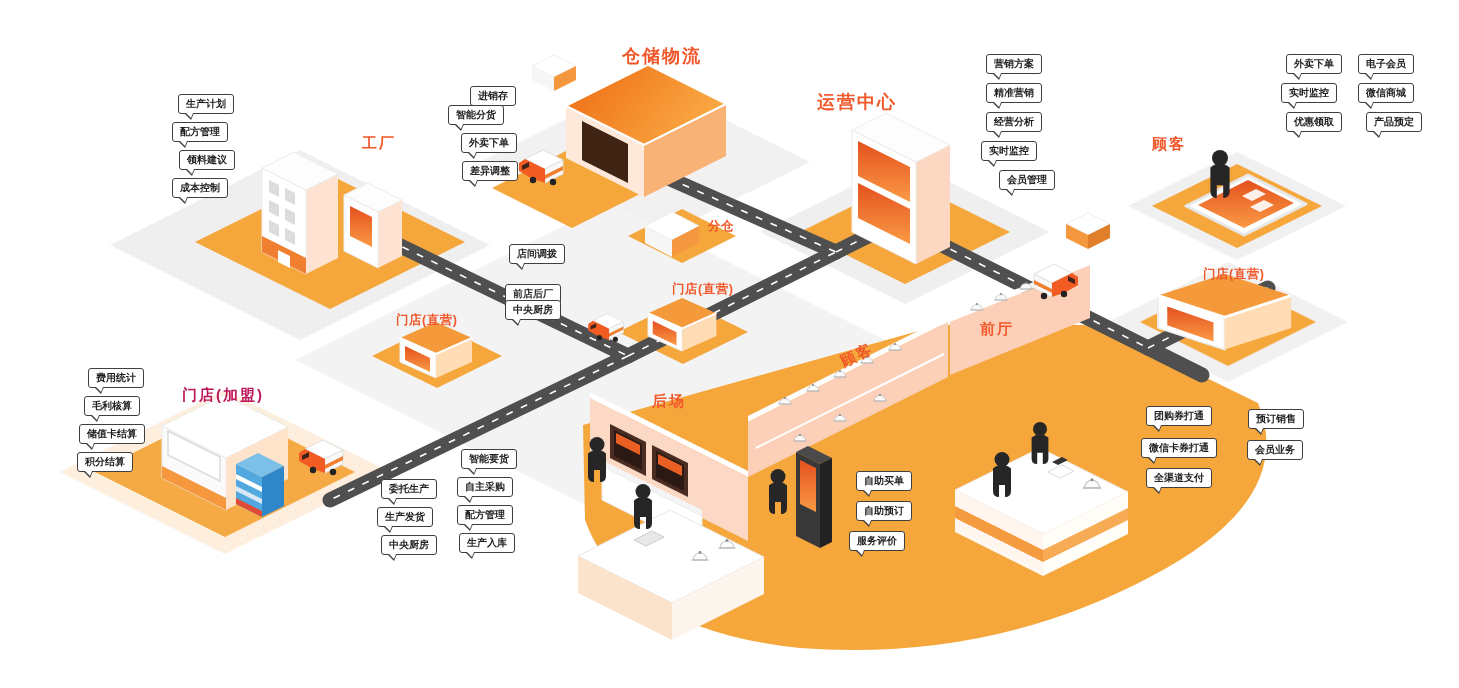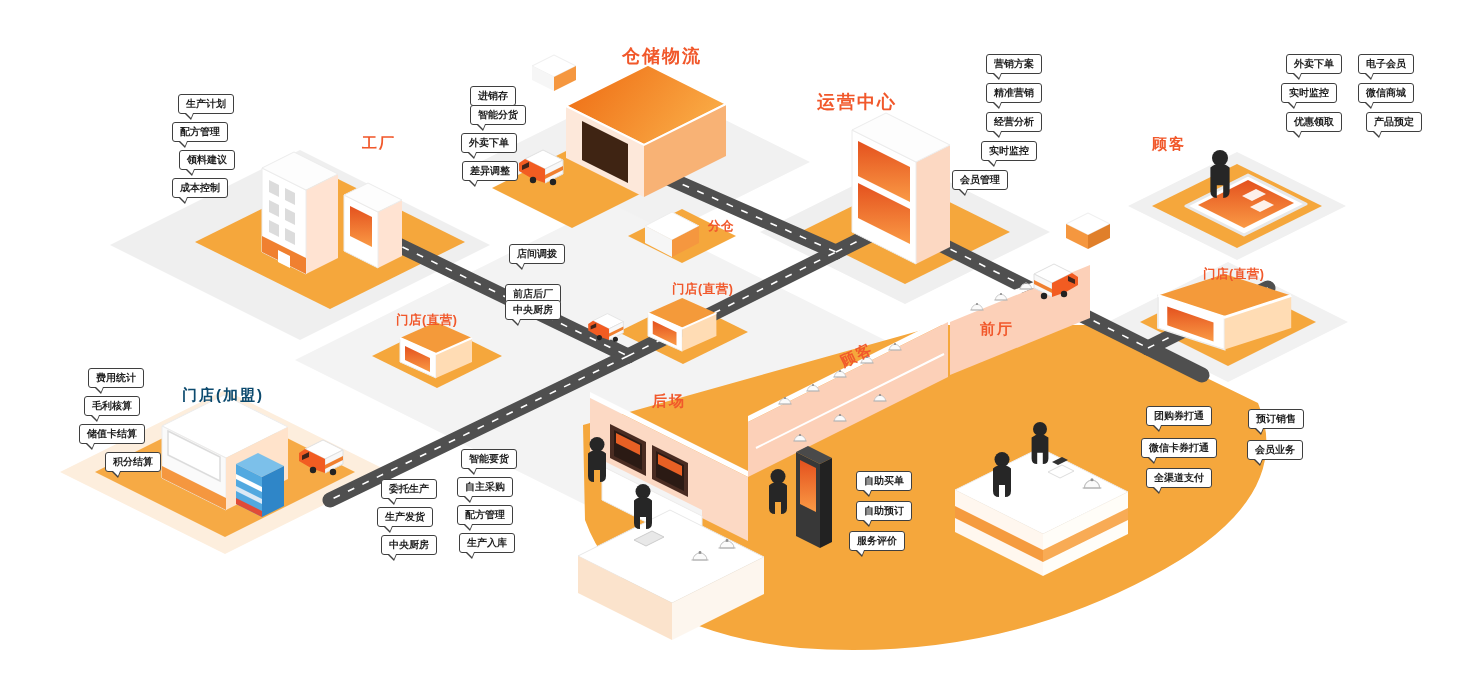--- a/index.html
+++ b/index.html
@@ -12,21 +12,21 @@
     white-space:nowrap;z-index:6;
   }
   .label::before{content:"";position:absolute;left:5px;bottom:-7px;width:0;height:0;
     border-left:7px solid transparent;border-right:3px solid transparent;border-top:7px solid #3f3f3f;}
   .label::after{content:"";position:absolute;left:6.5px;bottom:-4.5px;width:0;height:0;
     border-left:5px solid transparent;border-right:2px solid transparent;border-top:5px solid #fff;}
   .title{position:absolute;color:#f1582b;font-weight:800;z-index:5;letter-spacing:2px;white-space:nowrap;}
   .t-lg{font-size:18px}
   .t-md{font-size:15px}
   .t-sm{font-size:12.5px;letter-spacing:0.5px}
-  .title.blue{color:#0c4a6e;}
+  .title.blue{color:#be185d;}
   .rot{transform:rotate(-26deg);}
 </style>
 </head>
 <body>
 
 <div class="stage">
 
   <svg class="scene" viewBox="0 0 1459 688">
     <defs>
       <linearGradient id="gradScreen" x1="0" y1="0" x2="0" y2="1">
@@ -273,45 +273,45 @@
   <div class="title t-md" style="left:652px;top:392px">后场</div>
   <div class="title t-md rot" style="left:840px;top:346px">顾客</div>
   <div class="title t-md" style="left:980px;top:320px">前厅</div>
 
   <div class="label" style="left:178px;top:94px">生产计划</div>
   <div class="label" style="left:172px;top:122px">配方管理</div>
   <div class="label" style="left:179px;top:150px">领料建议</div>
   <div class="label" style="left:172px;top:178px">成本控制</div>
 
   <div class="label" style="left:470px;top:86px">进销存</div>
-  <div class="label" style="left:470px;top:105px">智能分货</div>
+  <div class="label" style="left:448px;top:105px">智能分货</div>
   <div class="label" style="left:461px;top:133px">外卖下单</div>
   <div class="label" style="left:462px;top:161px">差异调整</div>
 
   <div class="label" style="left:509px;top:244px">店间调拨</div>
   <div class="label" style="left:505px;top:284px">前店后厂</div>
   <div class="label" style="left:505px;top:300px">中央厨房</div>
 
   <div class="label" style="left:986px;top:54px">营销方案</div>
   <div class="label" style="left:986px;top:83px">精准营销</div>
   <div class="label" style="left:986px;top:112px">经营分析</div>
   <div class="label" style="left:981px;top:141px">实时监控</div>
-  <div class="label" style="left:952px;top:170px">会员管理</div>
+  <div class="label" style="left:999px;top:170px">会员管理</div>
 
   <div class="label" style="left:1286px;top:54px">外卖下单</div>
   <div class="label" style="left:1358px;top:54px">电子会员</div>
   <div class="label" style="left:1281px;top:83px">实时监控</div>
   <div class="label" style="left:1358px;top:83px">微信商城</div>
   <div class="label" style="left:1286px;top:112px">优惠领取</div>
   <div class="label" style="left:1366px;top:112px">产品预定</div>
 
   <div class="label" style="left:88px;top:368px">费用统计</div>
   <div class="label" style="left:84px;top:396px">毛利核算</div>
   <div class="label" style="left:79px;top:424px">储值卡结算</div>
-  <div class="label" style="left:105px;top:452px">积分结算</div>
+  <div class="label" style="left:77px;top:452px">积分结算</div>
 
   <div class="label" style="left:381px;top:479px">委托生产</div>
   <div class="label" style="left:377px;top:507px">生产发货</div>
   <div class="label" style="left:381px;top:535px">中央厨房</div>
 
   <div class="label" style="left:461px;top:449px">智能要货</div>
   <div class="label" style="left:457px;top:477px">自主采购</div>
   <div class="label" style="left:457px;top:505px">配方管理</div>
   <div class="label" style="left:459px;top:533px">生产入库</div>
 

